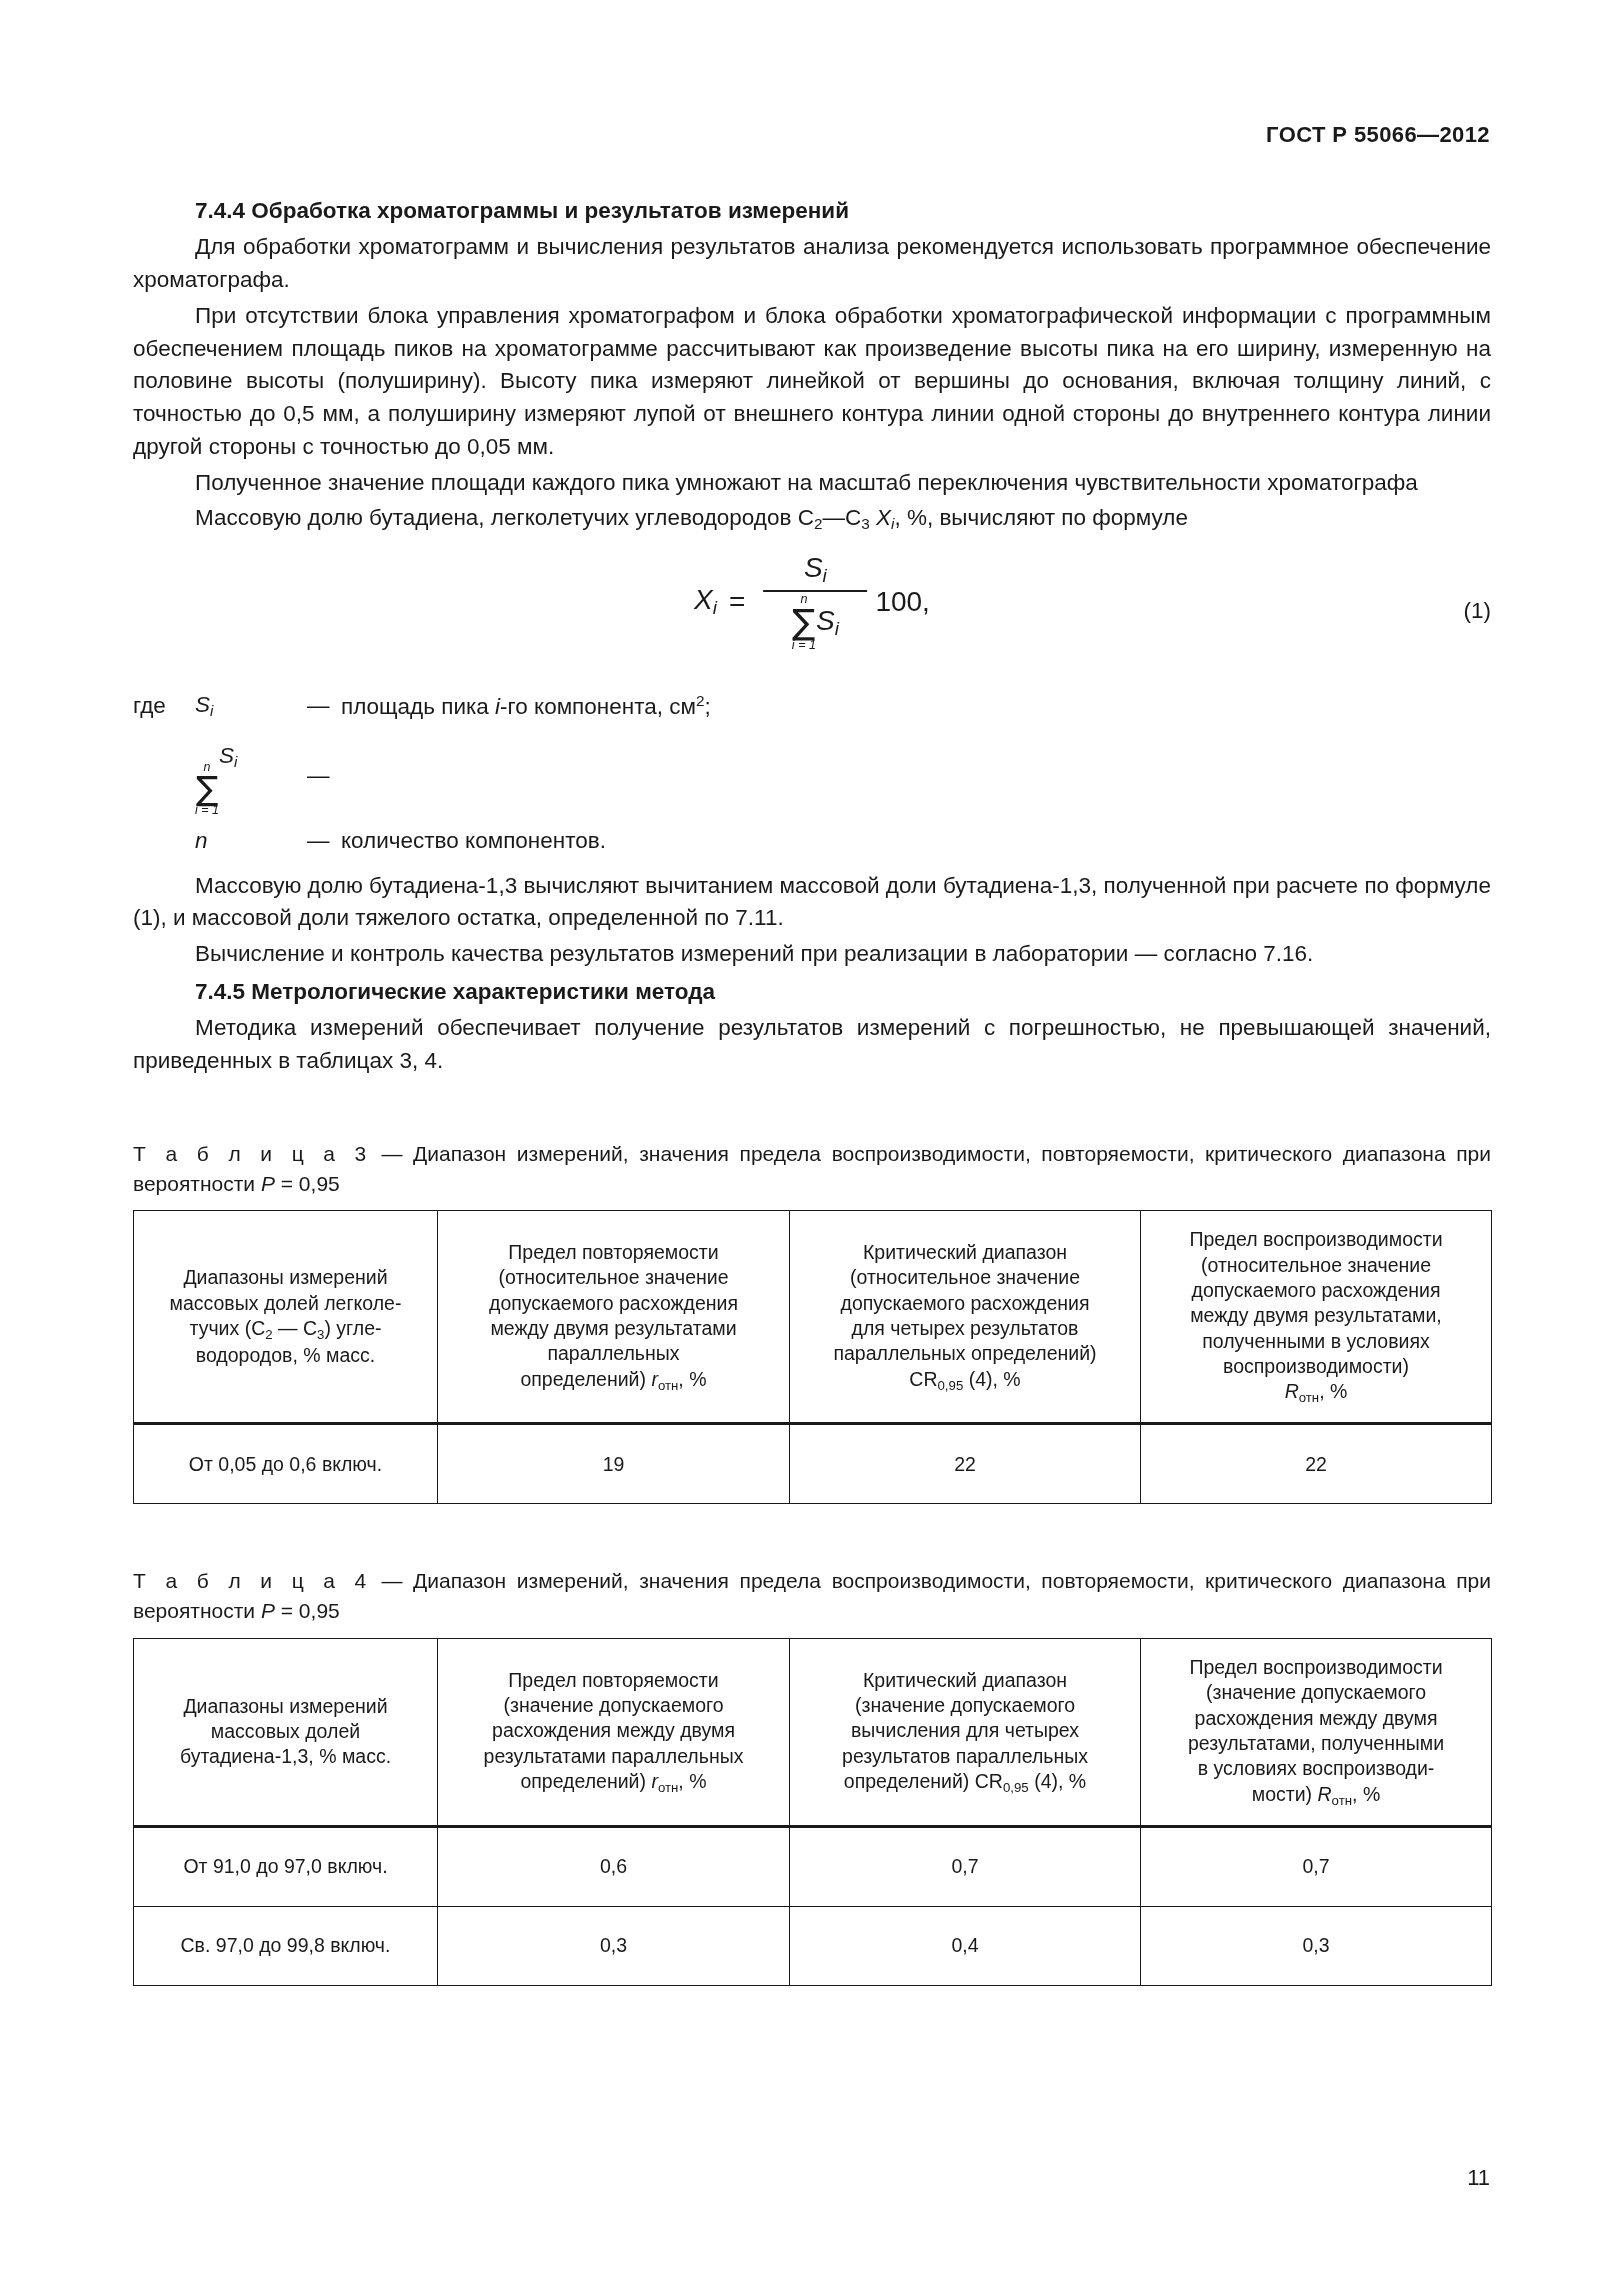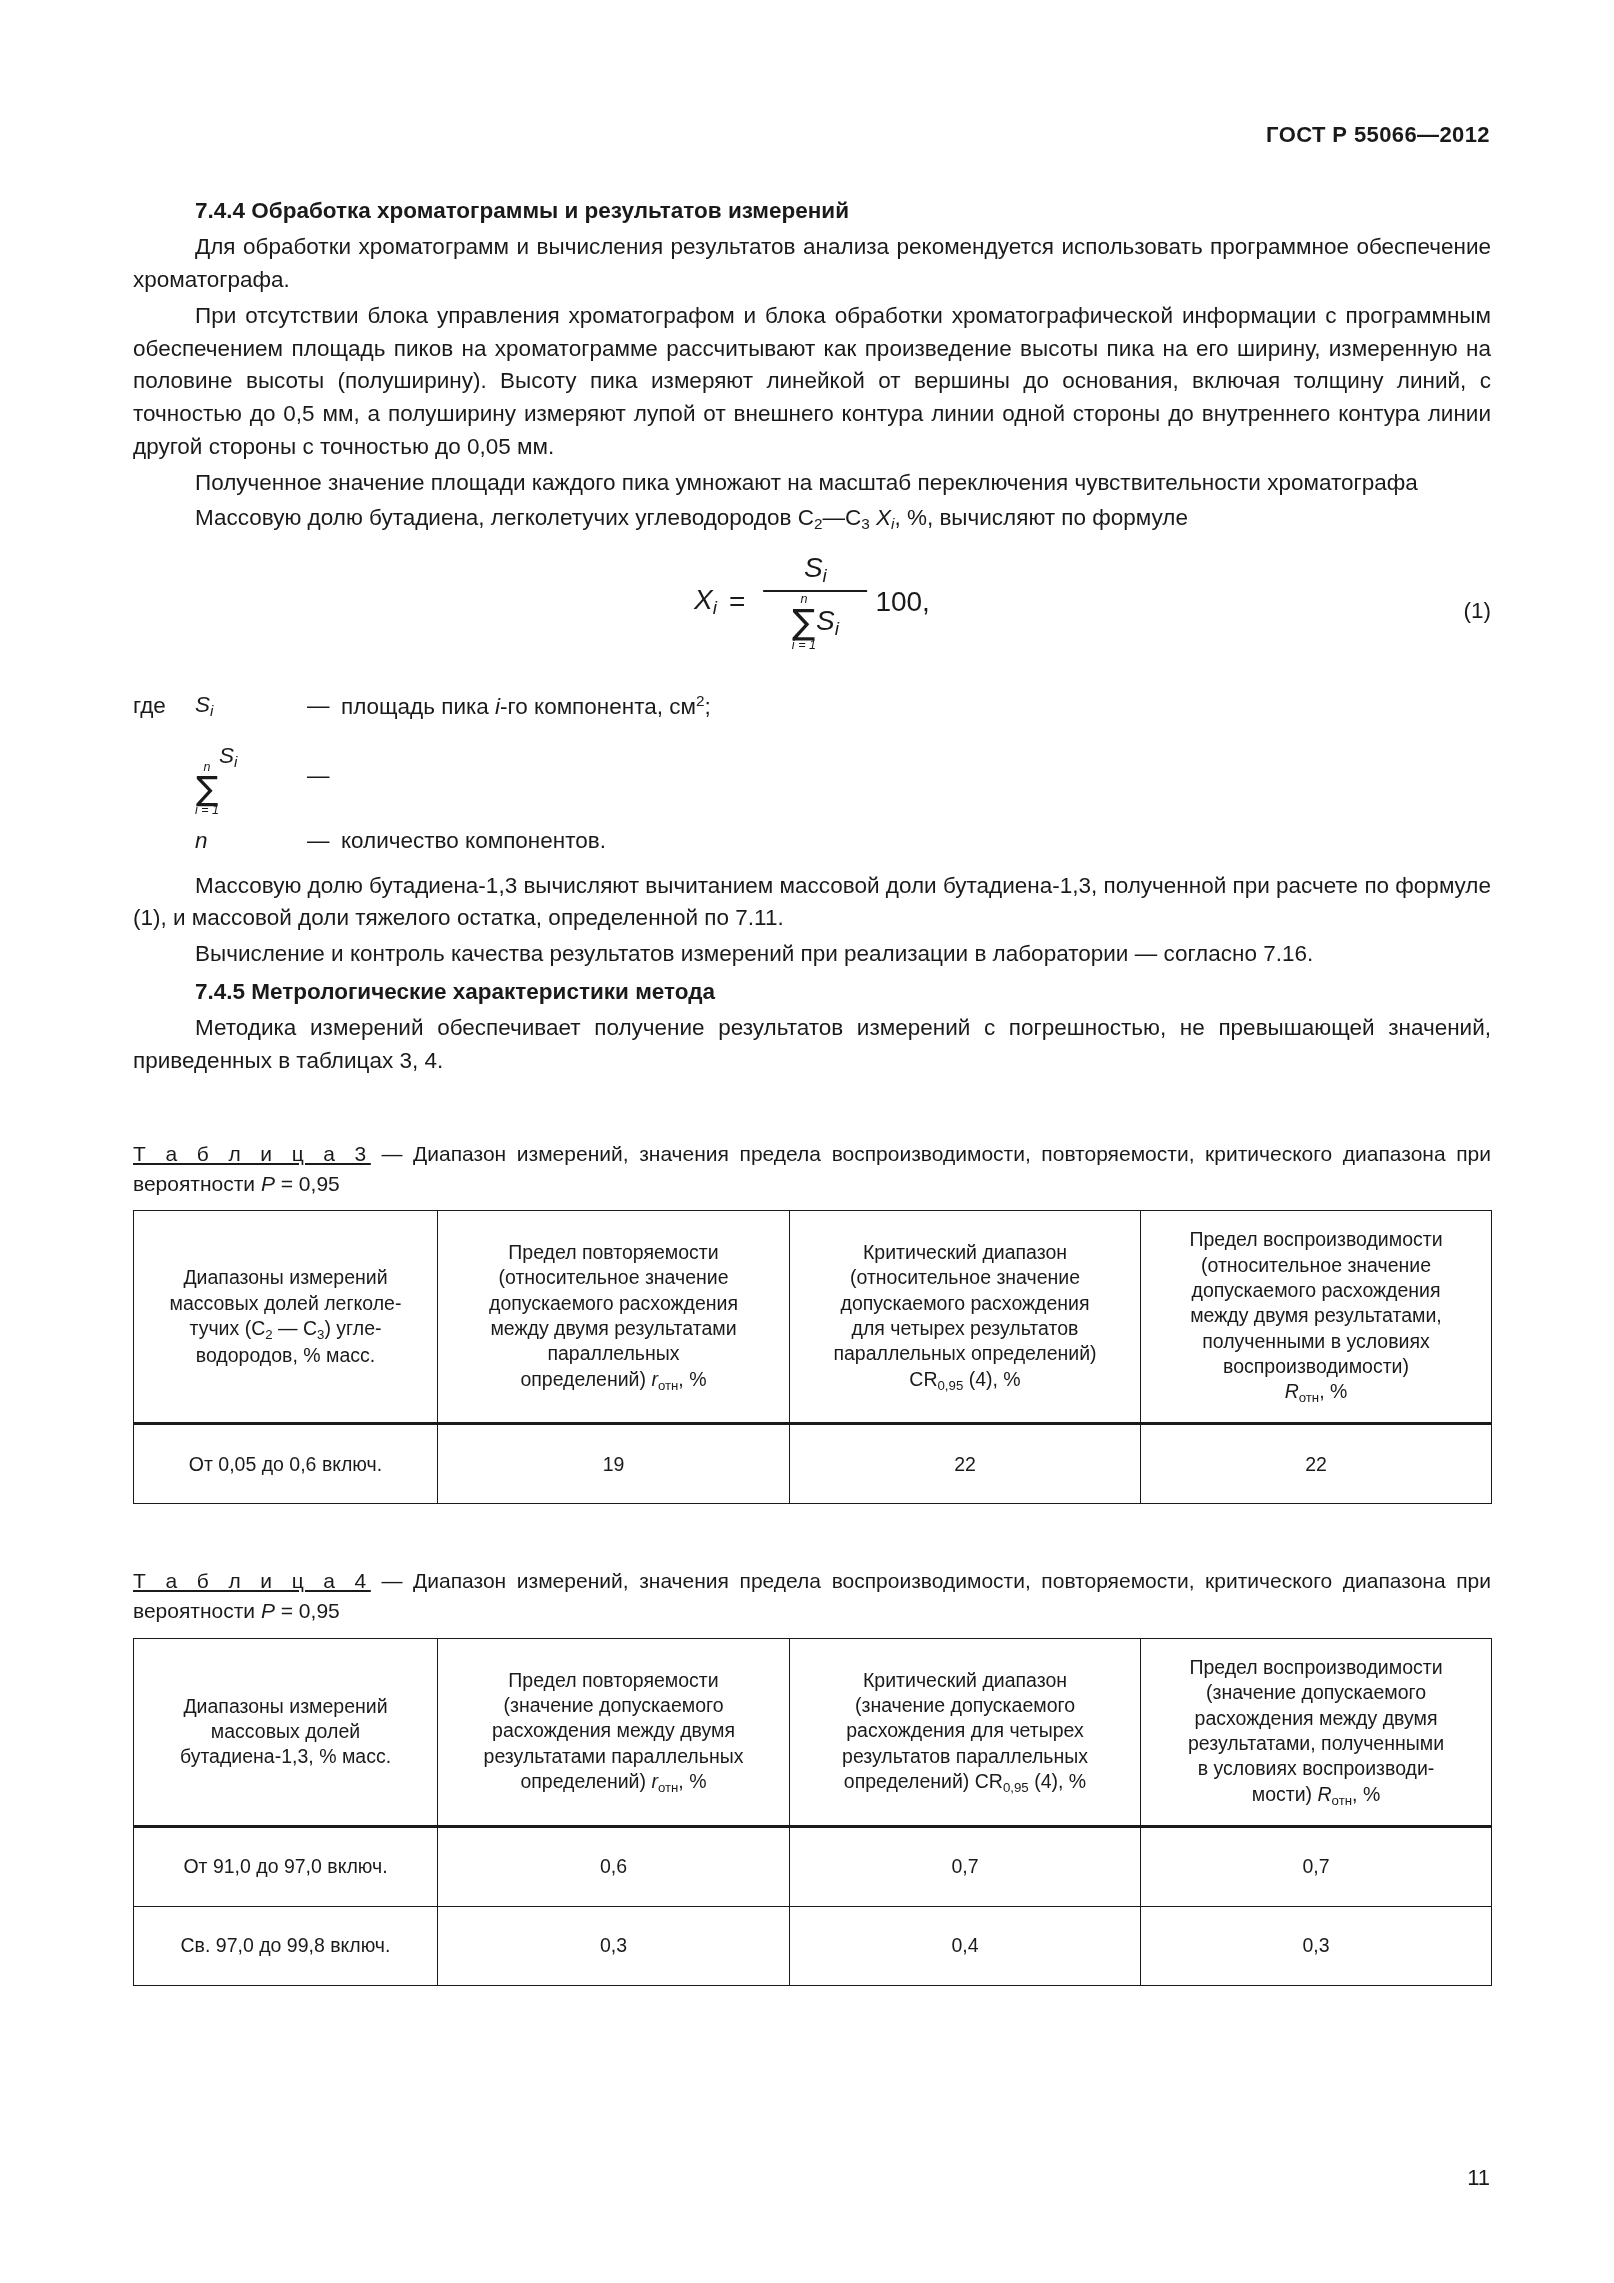--- a/index.html
+++ b/index.html
@@ -172,21 +172,20 @@
 
   
   .tbl-caption {
     font-size: 21px;
     line-height: 1.42;
     margin: 0 0 12px 0;
     text-align: justify;
   }
   .tbl-caption .spaced {
     letter-spacing: 4.5px;
-    text-decoration: underline;
   }
 
   
   table.gost {
     border-collapse: collapse;
     width: 1358px;
     table-layout: fixed;
     font-size: 19.5px;
   }
   table.gost td {
@@ -381,21 +380,21 @@
           <td>
             <div>Предел повторяемости</div>
             <div>(значение допускаемого</div>
             <div>расхождения между двумя</div>
             <div>результатами параллельных</div>
             <div>определений) <span class="ital">r</span><span class="sub">отн</span>, %</div>
           </td>
           <td>
             <div>Критический диапазон</div>
             <div>(значение допускаемого</div>
-            <div>расхождения для четырех</div>
+            <div>вычисления для четырех</div>
             <div>результатов параллельных</div>
             <div>определений) CR<span class="sub">0,95</span> (4), %</div>
           </td>
           <td>
             <div>Предел воспроизводимости</div>
             <div>(значение допускаемого</div>
             <div>расхождения между двумя</div>
             <div>результатами, полученными</div>
             <div>в условиях воспроизводи-</div>
             <div>мости) <span class="ital">R</span><span class="sub">отн</span>, %</div>

